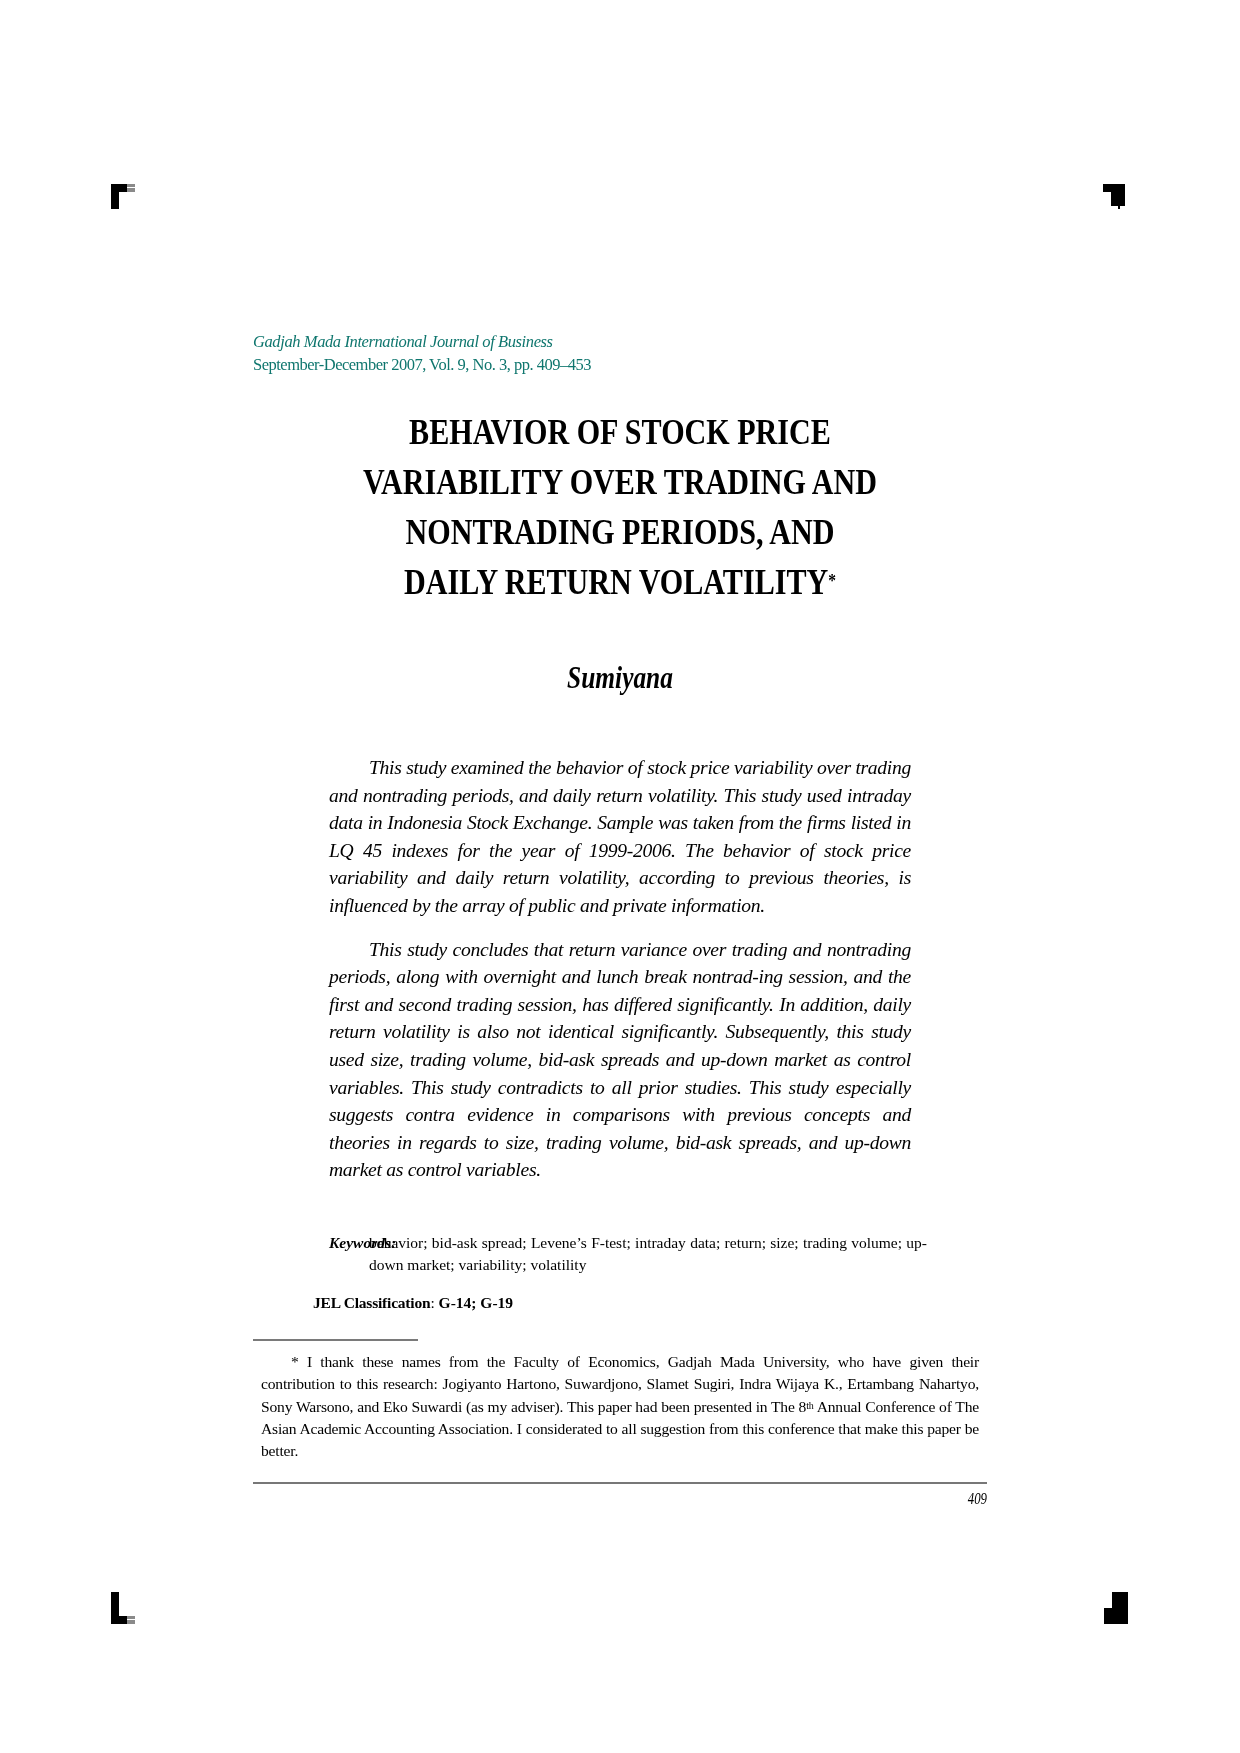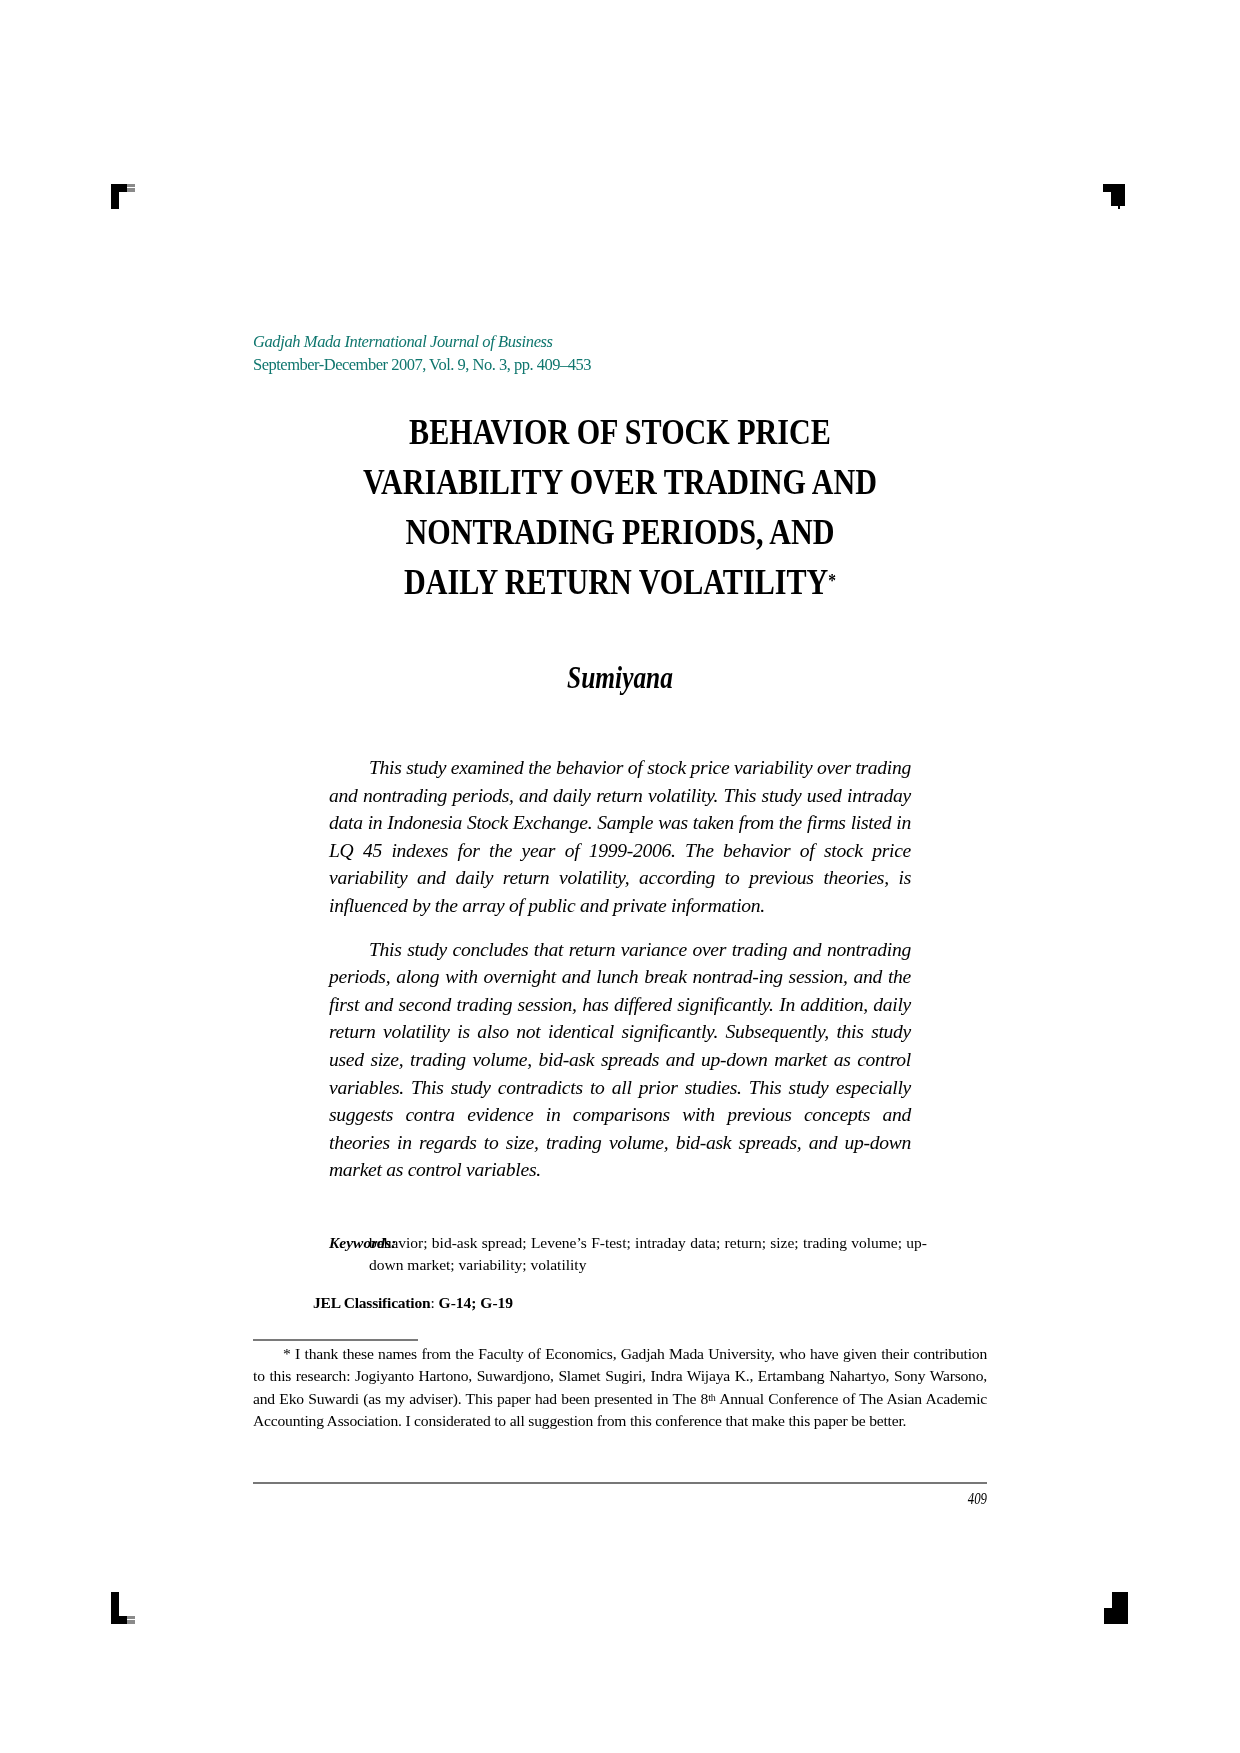--- a/index.html
+++ b/index.html
@@ -23,21 +23,21 @@
 
   .keywords { position: absolute; left: 313px; width: 614px; top: 1232px; font-family: "Liberation Serif", serif; font-size: 15.5px; line-height: 22px; }
   .keywords .kw-label { position: absolute; left: 16px; top: 0; font-weight: bold; font-style: italic; }
   .keywords .kw-text { margin-left: 56px; text-align: justify; text-align-last: left; }
 
   .jel { position: absolute; left: 313px; top: 1292px; font-family: "Liberation Serif", serif; font-size: 15.5px; line-height: 22px; font-weight: bold; }
   .jel .jel-label { letter-spacing: -0.2px; }
 
   .fn-rule { position: absolute; left: 253px; top: 1339px; width: 165px; height: 2px; background: #7a7a7a; }
   .footnote { position: absolute; left: 253px; width: 734px; top: 1343px; font-family: "Liberation Serif", serif; font-size: 15.6px; line-height: 22.3px; text-align: justify; letter-spacing: -0.2px; }
-  .footnote p { margin: 0; text-indent: 30px; }
+  .footnote p { margin: 8px; text-indent: 30px; }
   .footnote sup { font-size: 10px; vertical-align: top; position: relative; top: -1px; }
 
   .page-rule { position: absolute; left: 253px; top: 1482px; width: 734px; height: 2px; background: #777; }
   .page-num { position: absolute; left: 937px; width: 50px; top: 1489px; text-align: right; font-family: "Liberation Serif", serif; font-style: italic; font-size: 16px; line-height: 20px; transform: scaleX(0.8); transform-origin: right top; }
 </style>
 </head>
 <body>
 
 <div class="crop" style="left:111px; top:184px; width:25px; height:25px;">
   <div class="a" style="left:0; top:0; width:8px; height:25px;"></div>

